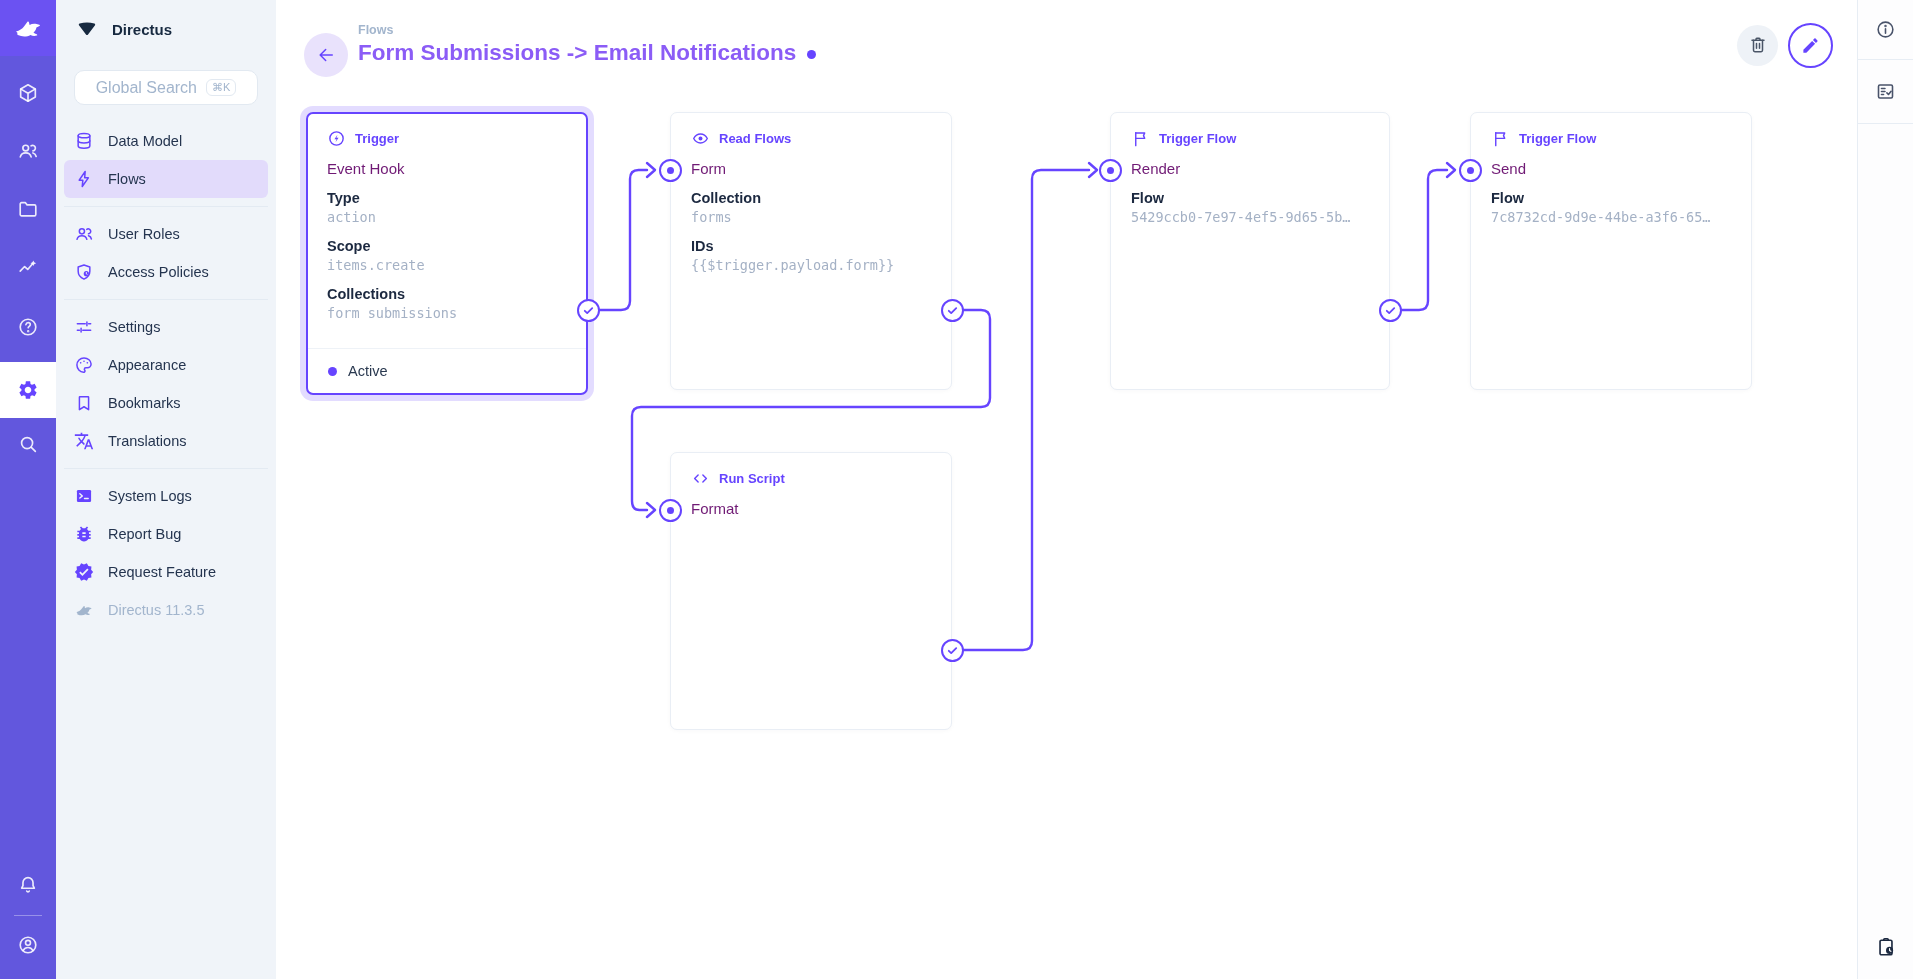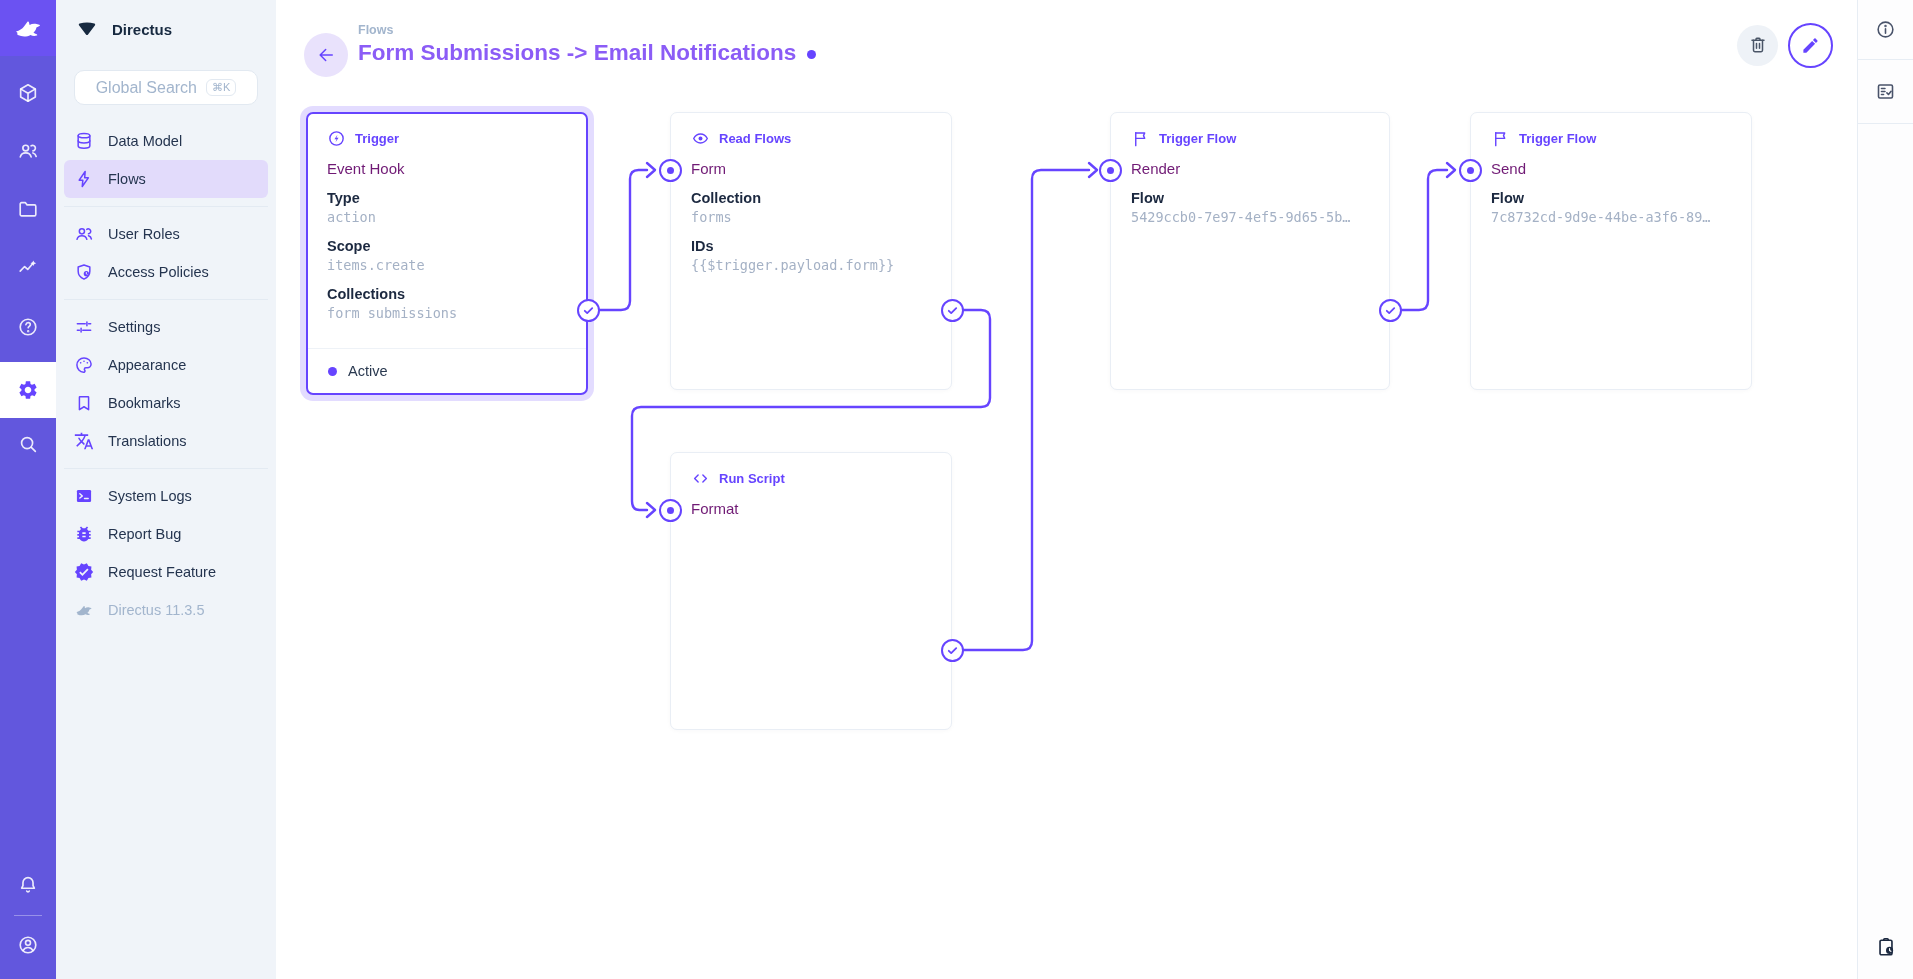--- a/index.html
+++ b/index.html
@@ -404,21 +404,21 @@
           <span class="icon" style="width:19px;height:19px">
             <svg viewBox="0 0 24 24" fill="none" stroke="currentColor" stroke-width="1.8" stroke-linecap="round" stroke-linejoin="round">
               <path d="M6 21V4.6"></path>
               <path d="M6 5h11.3l-1.5 3.4 1.5 3.4H6"></path>
             </svg>
           </span>
           <span>Trigger Flow</span>
         </div>
         <div class="fc-subtitle">Send</div>
         <div class="fc-label">Flow</div>
-        <div class="fc-value">7c8732cd-9d9e-44be-a3f6-89…</div>
+        <div class="fc-value">7c8732cd-9d9e-44be-a3f6-65…</div>
       </div>
       <div class="flow-card" style="left: 670px; top: 452px; width: 282px; height: 278px;">
         <div class="fc-header">
           <span class="icon" style="width:19px;height:19px">
             <svg viewBox="0 0 24 24" fill="none" stroke="currentColor" stroke-width="1.8" stroke-linecap="round" stroke-linejoin="round">
               <path d="M9 7.6L4.6 12 9 16.4M15 7.6L19.4 12 15 16.4"></path>
             </svg>
           </span>
           <span>Run Script</span>
         </div>

